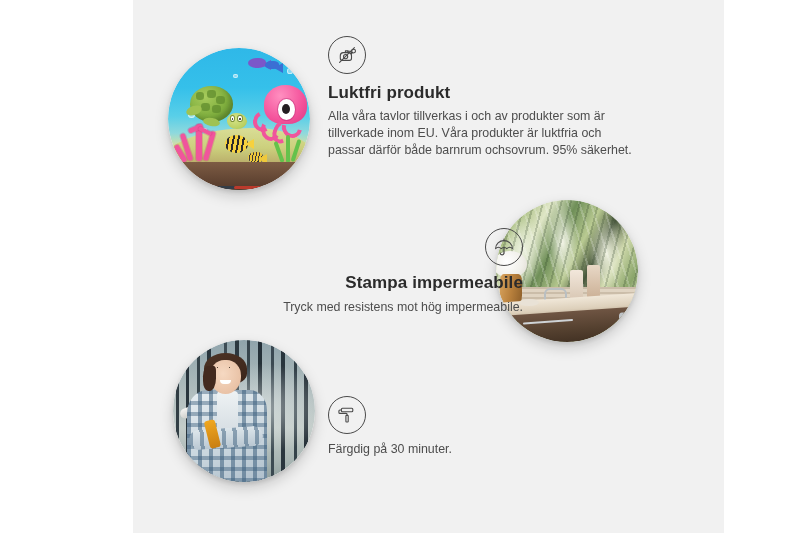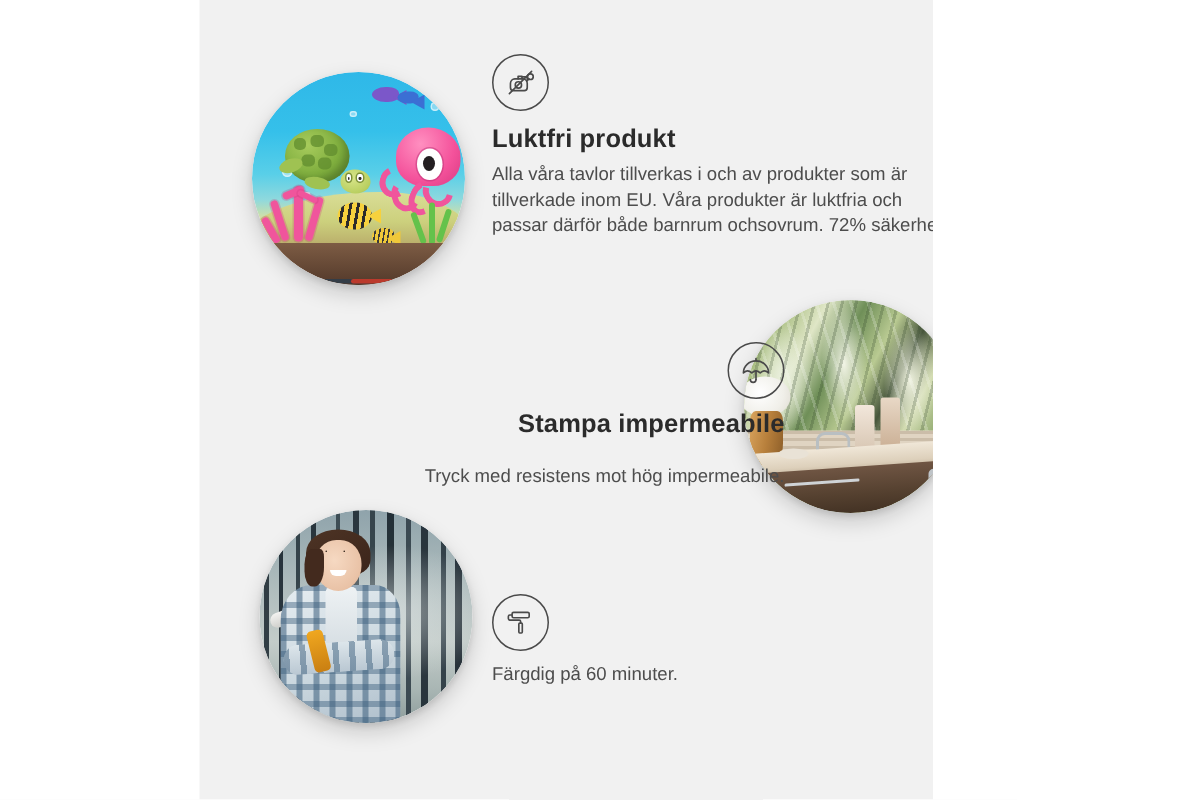--- a/index.html
+++ b/index.html
@@ -17,21 +17,21 @@
     width: 800px;
     height: 533px;
     background: #ffffff;
   }
 
   
   #canvas {
     position: absolute;
     left: 133px;
     top: 0px;
-    width: 489px;
+    width: 591px;
     height: 533px;
     background: #f1f1f1;
     overflow: hidden;
   }
 
   
   .medallion {
     position: absolute;
     border-radius: 50%;
     overflow: hidden;
@@ -329,21 +329,21 @@
   }
 
   
   #feat-odor { left: 195px; top: 36px; width: 305px; }
   #feat-odor .icon-circle { margin-bottom: 8px; }
   #feat-odor .feat-title { margin-bottom: 5px; }
 
   
   #feat-water { left: 60px; top: 228px; width: 330px; text-align: right; }
   #feat-water .icon-wrap { display:flex; justify-content:flex-end; margin-bottom: 6px; }
-  #feat-water .feat-title { margin-bottom: 16px; }
+  #feat-water .feat-title { margin-bottom: 6px; }
 
   
   #feat-mount { left: 195px; top: 396px; width: 300px; }
   #feat-mount .icon-circle { margin-bottom: 7px; }
   #feat-mount .feat-title { margin-bottom: 4px; }
 </style>
 </head>
 <body>
 
 <div id="stage">
@@ -420,21 +420,21 @@
           <path d="M8.2 9.6h5.4c1.6 0 2.9 1.4 2.9 3.1v2.6c0 1.2-.9 2.1-2 2.1H7.3c-1.1 0-2-.9-2-2.1v-2.6c0-1.7 1.3-3.1 2.9-3.1z"></path>
           <path d="M10.4 9.6V7.9h2.6v1.7"></path>
           <path d="M13 8.2h2.3c.7 0 1.2.5 1.2 1.2v1.2"></path>
           <circle cx="18.6" cy="8.1" r="1.9"></circle>
           <path d="M16.5 10.8l1.1-1.3"></path>
           <circle cx="10.6" cy="13.6" r="2.1"></circle>
           <line x1="4.6" y1="19.4" x2="19.4" y2="4.6"></line>
         </svg>
       </div>
       <div class="feat-title">Luktfri produkt</div>
-      <div class="feat-body">Alla våra tavlor tillverkas i och av produkter som är tillverkade inom EU. Våra produkter är luktfria och passar därför både barnrum ochsovrum. 72% säkerhet.</div>
+      <div class="feat-body">Alla våra tavlor tillverkas i och av produkter som är tillverkade inom EU. Våra produkter är luktfria och passar därför både barnrum ochsovrum. 95% säkerhet.</div>
     </div>
 
     <div class="medallion" id="med-bath">
       <div class="photo">
         <div class="bath-wall"></div>
         <div class="bath-backsplash"></div>
         <div class="bath-bottle b1"></div>
         <div class="bath-bottle b2"></div>
         <div class="bath-faucet"></div>
         <div class="bath-flower"></div>
@@ -481,17 +481,17 @@
     </div>
 
     <div class="feature" id="feat-mount">
       <div class="icon-circle">
         <svg width="24" height="24" viewBox="0 0 24 24" fill="none" stroke="#4a4a4a" stroke-width="1.1" stroke-linecap="round" stroke-linejoin="round">
           <rect x="6.4" y="5.2" width="11.4" height="3.6" rx="1"></rect>
           <path d="M6.4 7h-1.5c-.6 0-1 .4-1 1v1.4c0 .6.4 1 1 1h6.2c.6 0 1 .4 1 1v1.1"></path>
           <rect x="10.9" y="12.4" width="2.3" height="6.6" rx="0.6"></rect>
         </svg>
       </div>
-      <div class="feat-body">Färgdig på 60 minuter.</div>
+      <div class="feat-body">Färgdig på 30 minuter.</div>
     </div>
 
   </div>
 </div>
 
 </body></html>

